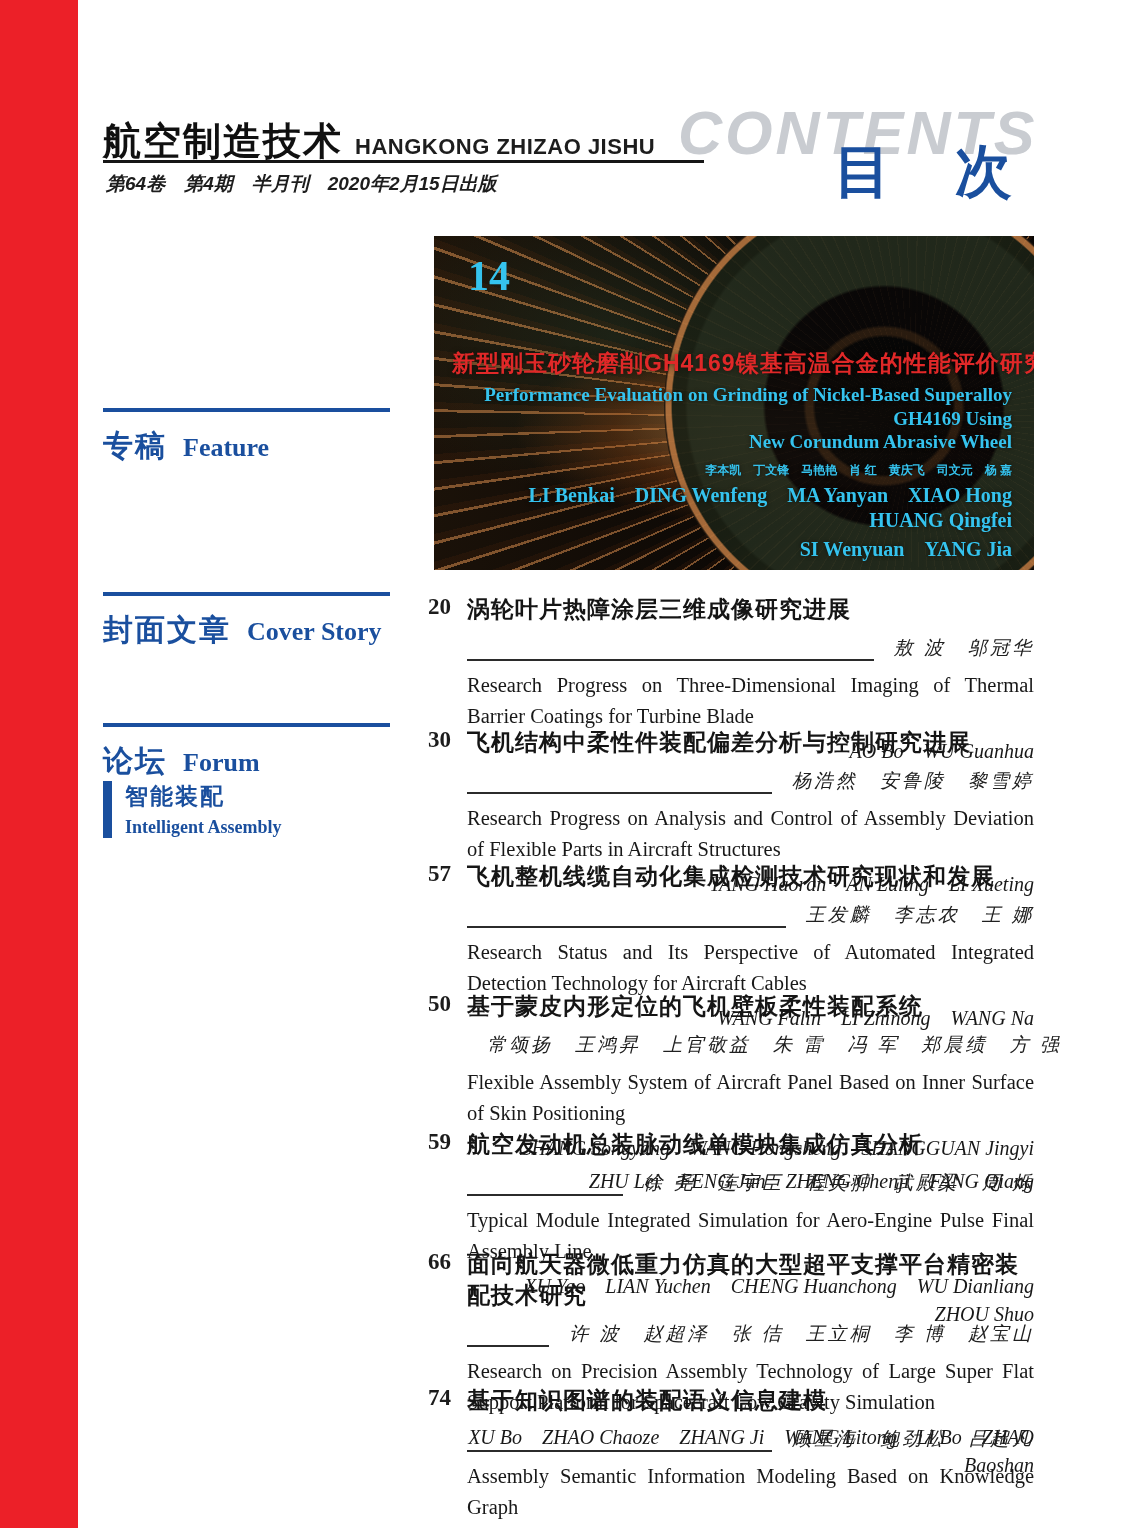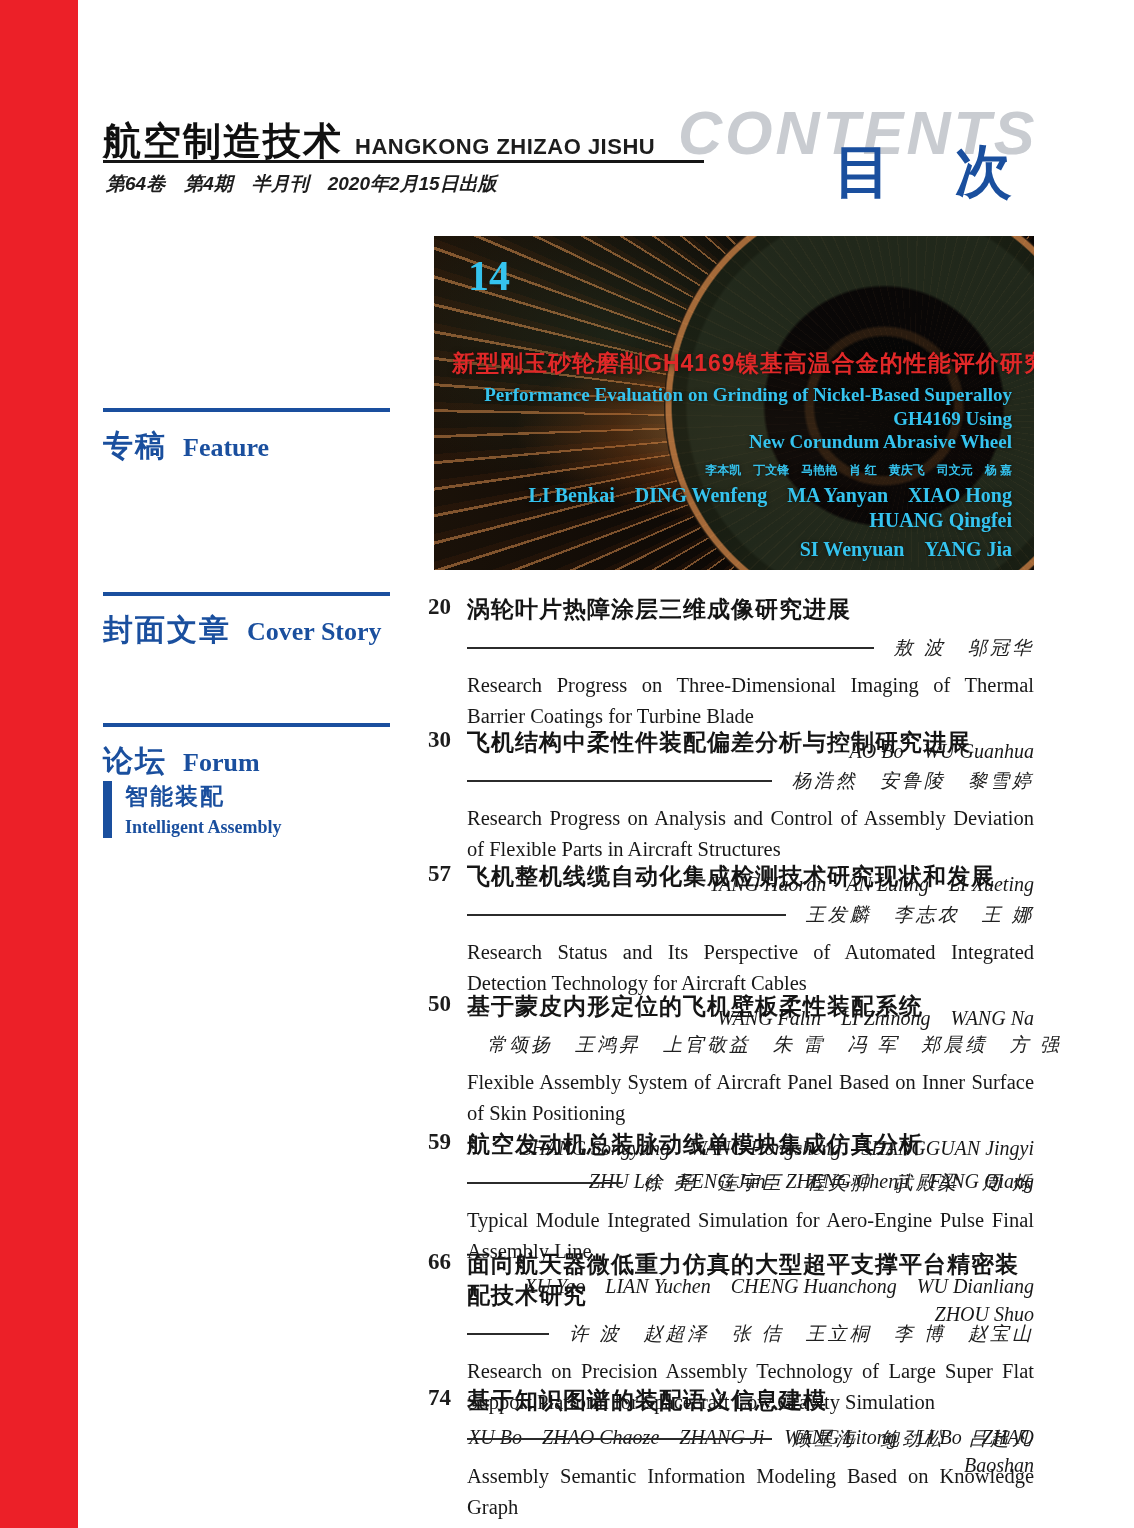--- a/index.html
+++ b/index.html
@@ -64,21 +64,21 @@
   .subsec-cn { font-size:23px; font-weight:bold; color:var(--accent-blue, #1a4f9e); letter-spacing:2px; }
   .subsec-en { font-family:"Liberation Serif", serif; font-size:18px; font-weight:bold;
     color:var(--accent-blue, #1a4f9e); margin-top:5px; }
 
   
   .article { position:absolute; left:428px; width:606px; }
   .art-head { display:flex; align-items:flex-start;margin-top:8px; }
   .pg { width:39px; flex:0 0 39px; font-family:"Liberation Serif", serif;
     font-weight:bold; font-size:23px; }
   .t-cn { font-size:23px; font-weight:bold; letter-spacing:1px; color:#151515; }
-  .authors-row { display:flex; align-items:center; margin-top:10px; padding-left:39px; }
+  .authors-row { display:flex; align-items:flex-end; margin-top:10px; padding-left:39px; }
   .dash { flex:1; border-top:2px solid #2b2b2b; margin-right:20px; }
   .a-cn { font-style:italic; font-size:19px; letter-spacing:3px; color:#202020;
     white-space:pre-wrap; flex:0 0 auto; }
   .t-en { margin-top:9px; padding-left:39px; font-family:"Liberation Serif", serif;
     font-size:20.5px; line-height:1.5; text-align:justify; color:#181818; }
   .a-en { padding-left:39px; margin-top:5px; font-family:"Liberation Serif", serif;
     font-style:italic; font-size:20px; text-align:right; color:#181818;
     white-space:pre-wrap; line-height:1.4; }
 </style>
 </head>

